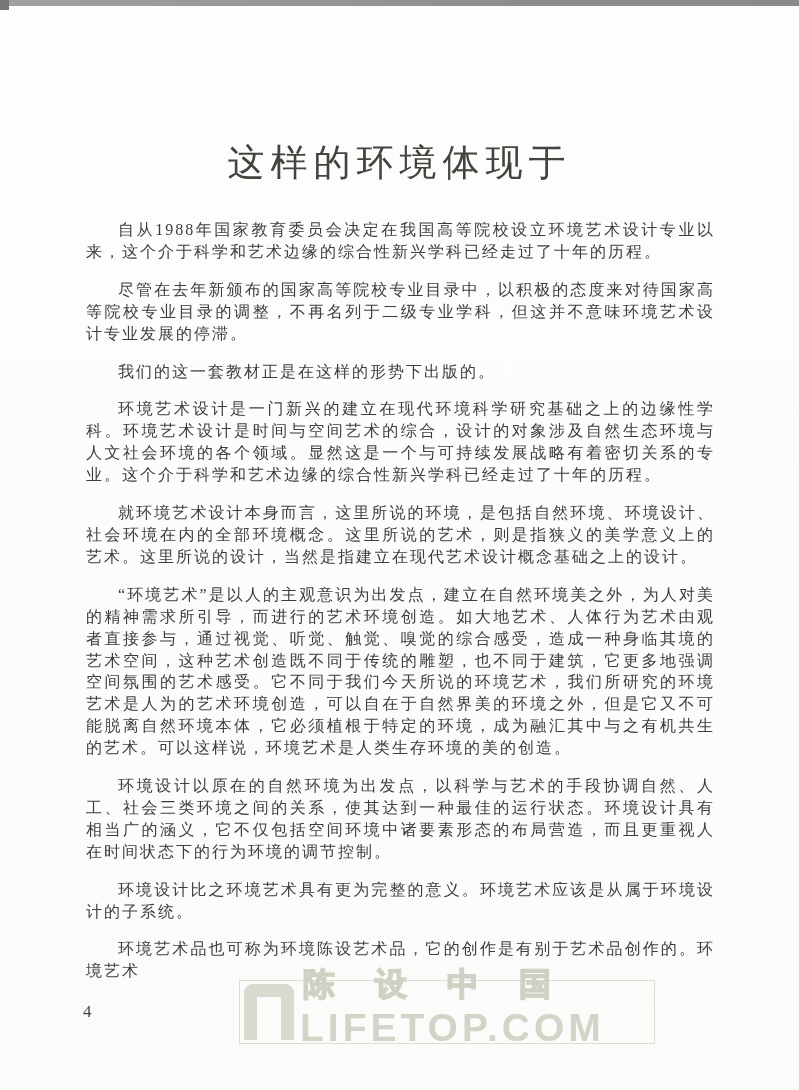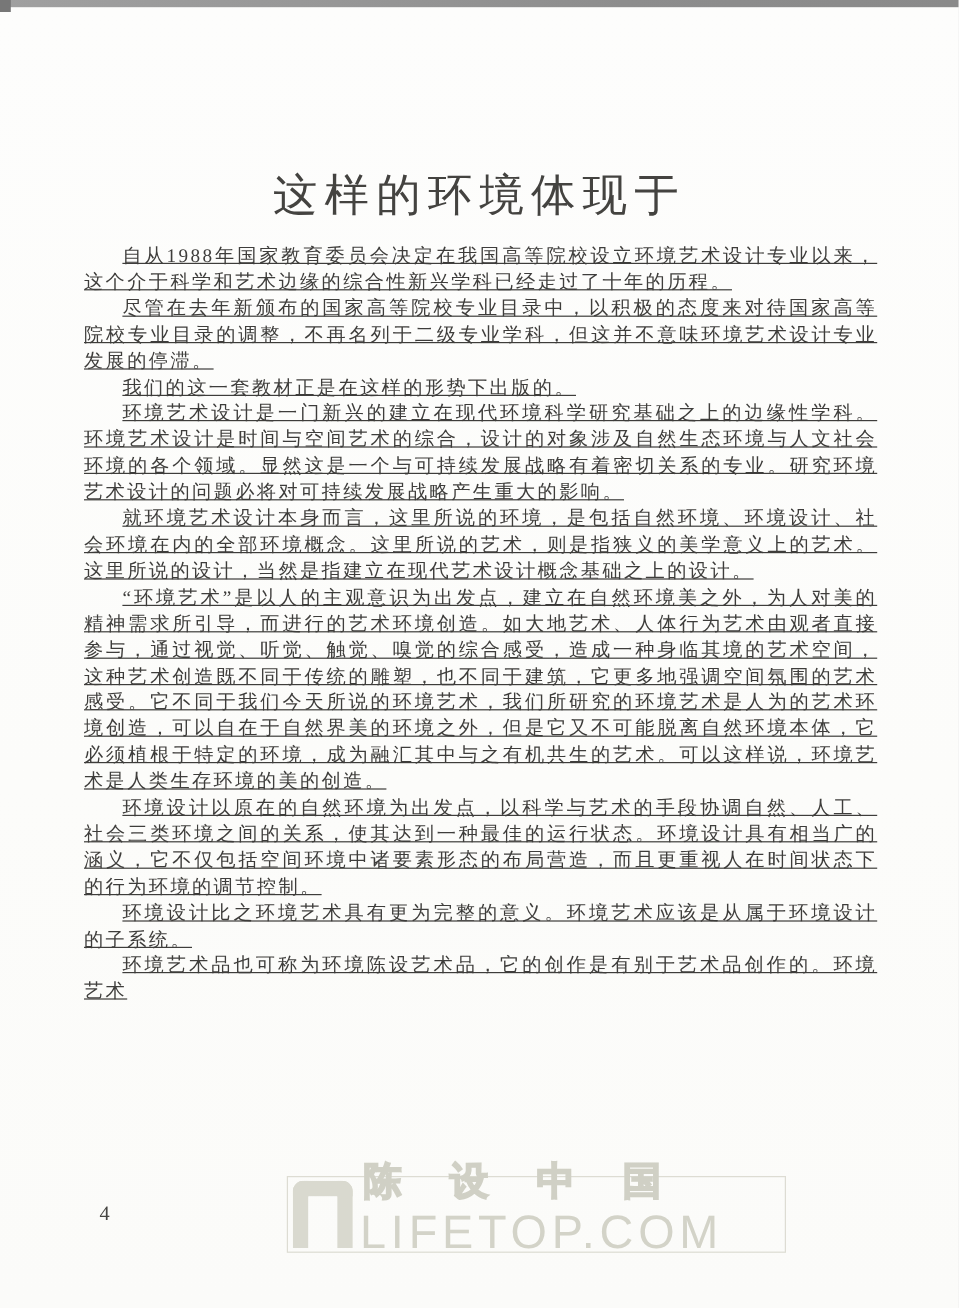--- a/index.html
+++ b/index.html
@@ -47,23 +47,22 @@
     width: 661px;
     z-index: 2;
     color: #3e3d3b;
     font-size: 16px;
     line-height: 21.9px;
     letter-spacing: 2px;
     text-align: justify;
     text-justify: inter-ideograph;
   }
   .body-text p {
-    margin: 0;
+    margin: 16px;
     text-indent: 2em;
-    text-decoration: underline;
   }
   .page-number {
     position: absolute;
     left: 83px;
     top: 1002px;
     z-index: 2;
     font-size: 17px;
     color: #464542;
   }
   
@@ -101,21 +100,21 @@
     color: rgba(226, 226, 217, 0.42);
     -webkit-text-stroke: 1.5px #d0d0c5;
   }
   .wm-site {
     position: absolute;
     left: 300px;
     top: 1006px;
     z-index: 1;
     font-family: "Liberation Sans", "DejaVu Sans", sans-serif;
     font-size: 39px;
-    font-weight: normal;
+    font-weight: bold;
     letter-spacing: 4px;
     white-space: nowrap;
     color: #d3d3c8;
   }
 </style>
 </head>
 <body>
 
 <div class="page">
 
@@ -126,21 +125,21 @@
   <div class="wm-logo"></div>
   <div class="wm-cn">陈设中国</div>
   <div class="wm-site">LIFETOP.COM</div>
 
   <h1 class="page-title">这样的环境体现于</h1>
 
   <div class="body-text">
     <p>自从1988年国家教育委员会决定在我国高等院校设立环境艺术设计专业以来，这个介于科学和艺术边缘的综合性新兴学科已经走过了十年的历程。</p>
     <p>尽管在去年新颁布的国家高等院校专业目录中，以积极的态度来对待国家高等院校专业目录的调整，不再名列于二级专业学科，但这并不意味环境艺术设计专业发展的停滞。</p>
     <p>我们的这一套教材正是在这样的形势下出版的。</p>
-    <p>环境艺术设计是一门新兴的建立在现代环境科学研究基础之上的边缘性学科。环境艺术设计是时间与空间艺术的综合，设计的对象涉及自然生态环境与人文社会环境的各个领域。显然这是一个与可持续发展战略有着密切关系的专业。研究环境艺术设计的问题必将对可持续发展战略产生重大的影响。</p>
+    <p>环境艺术设计是一门新兴的建立在现代环境科学研究基础之上的边缘性学科。环境艺术设计是时间与空间艺术的综合，设计的对象涉及自然生态环境与人文社会环境的各个领域。显然这是一个与可持续发展战略有着密切关系的专业。这个介于科学和艺术边缘的综合性新兴学科已经走过了十年的历程。</p>
     <p>就环境艺术设计本身而言，这里所说的环境，是包括自然环境、环境设计、社会环境在内的全部环境概念。这里所说的艺术，则是指狭义的美学意义上的艺术。这里所说的设计，当然是指建立在现代艺术设计概念基础之上的设计。</p>
     <p>“环境艺术”是以人的主观意识为出发点，建立在自然环境美之外，为人对美的精神需求所引导，而进行的艺术环境创造。如大地艺术、人体行为艺术由观者直接参与，通过视觉、听觉、触觉、嗅觉的综合感受，造成一种身临其境的艺术空间，这种艺术创造既不同于传统的雕塑，也不同于建筑，它更多地强调空间氛围的艺术感受。它不同于我们今天所说的环境艺术，我们所研究的环境艺术是人为的艺术环境创造，可以自在于自然界美的环境之外，但是它又不可能脱离自然环境本体，它必须植根于特定的环境，成为融汇其中与之有机共生的艺术。可以这样说，环境艺术是人类生存环境的美的创造。</p>
     <p>环境设计以原在的自然环境为出发点，以科学与艺术的手段协调自然、人工、社会三类环境之间的关系，使其达到一种最佳的运行状态。环境设计具有相当广的涵义，它不仅包括空间环境中诸要素形态的布局营造，而且更重视人在时间状态下的行为环境的调节控制。</p>
     <p>环境设计比之环境艺术具有更为完整的意义。环境艺术应该是从属于环境设计的子系统。</p>
     <p>环境艺术品也可称为环境陈设艺术品，它的创作是有别于艺术品创作的。环境艺术</p>
   </div>
 
   <div class="page-number">4</div>
 
 </div>

